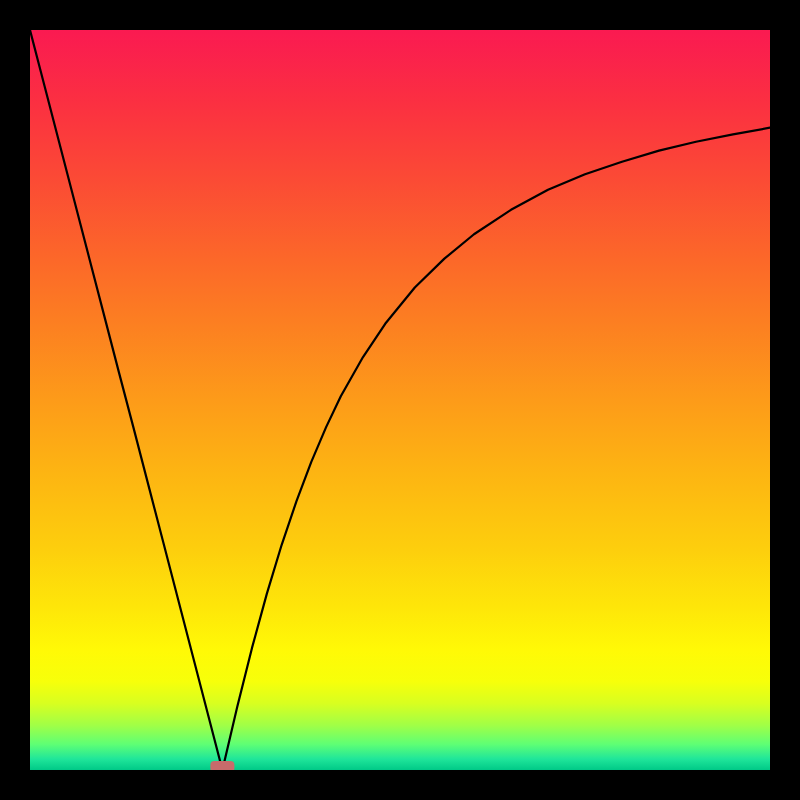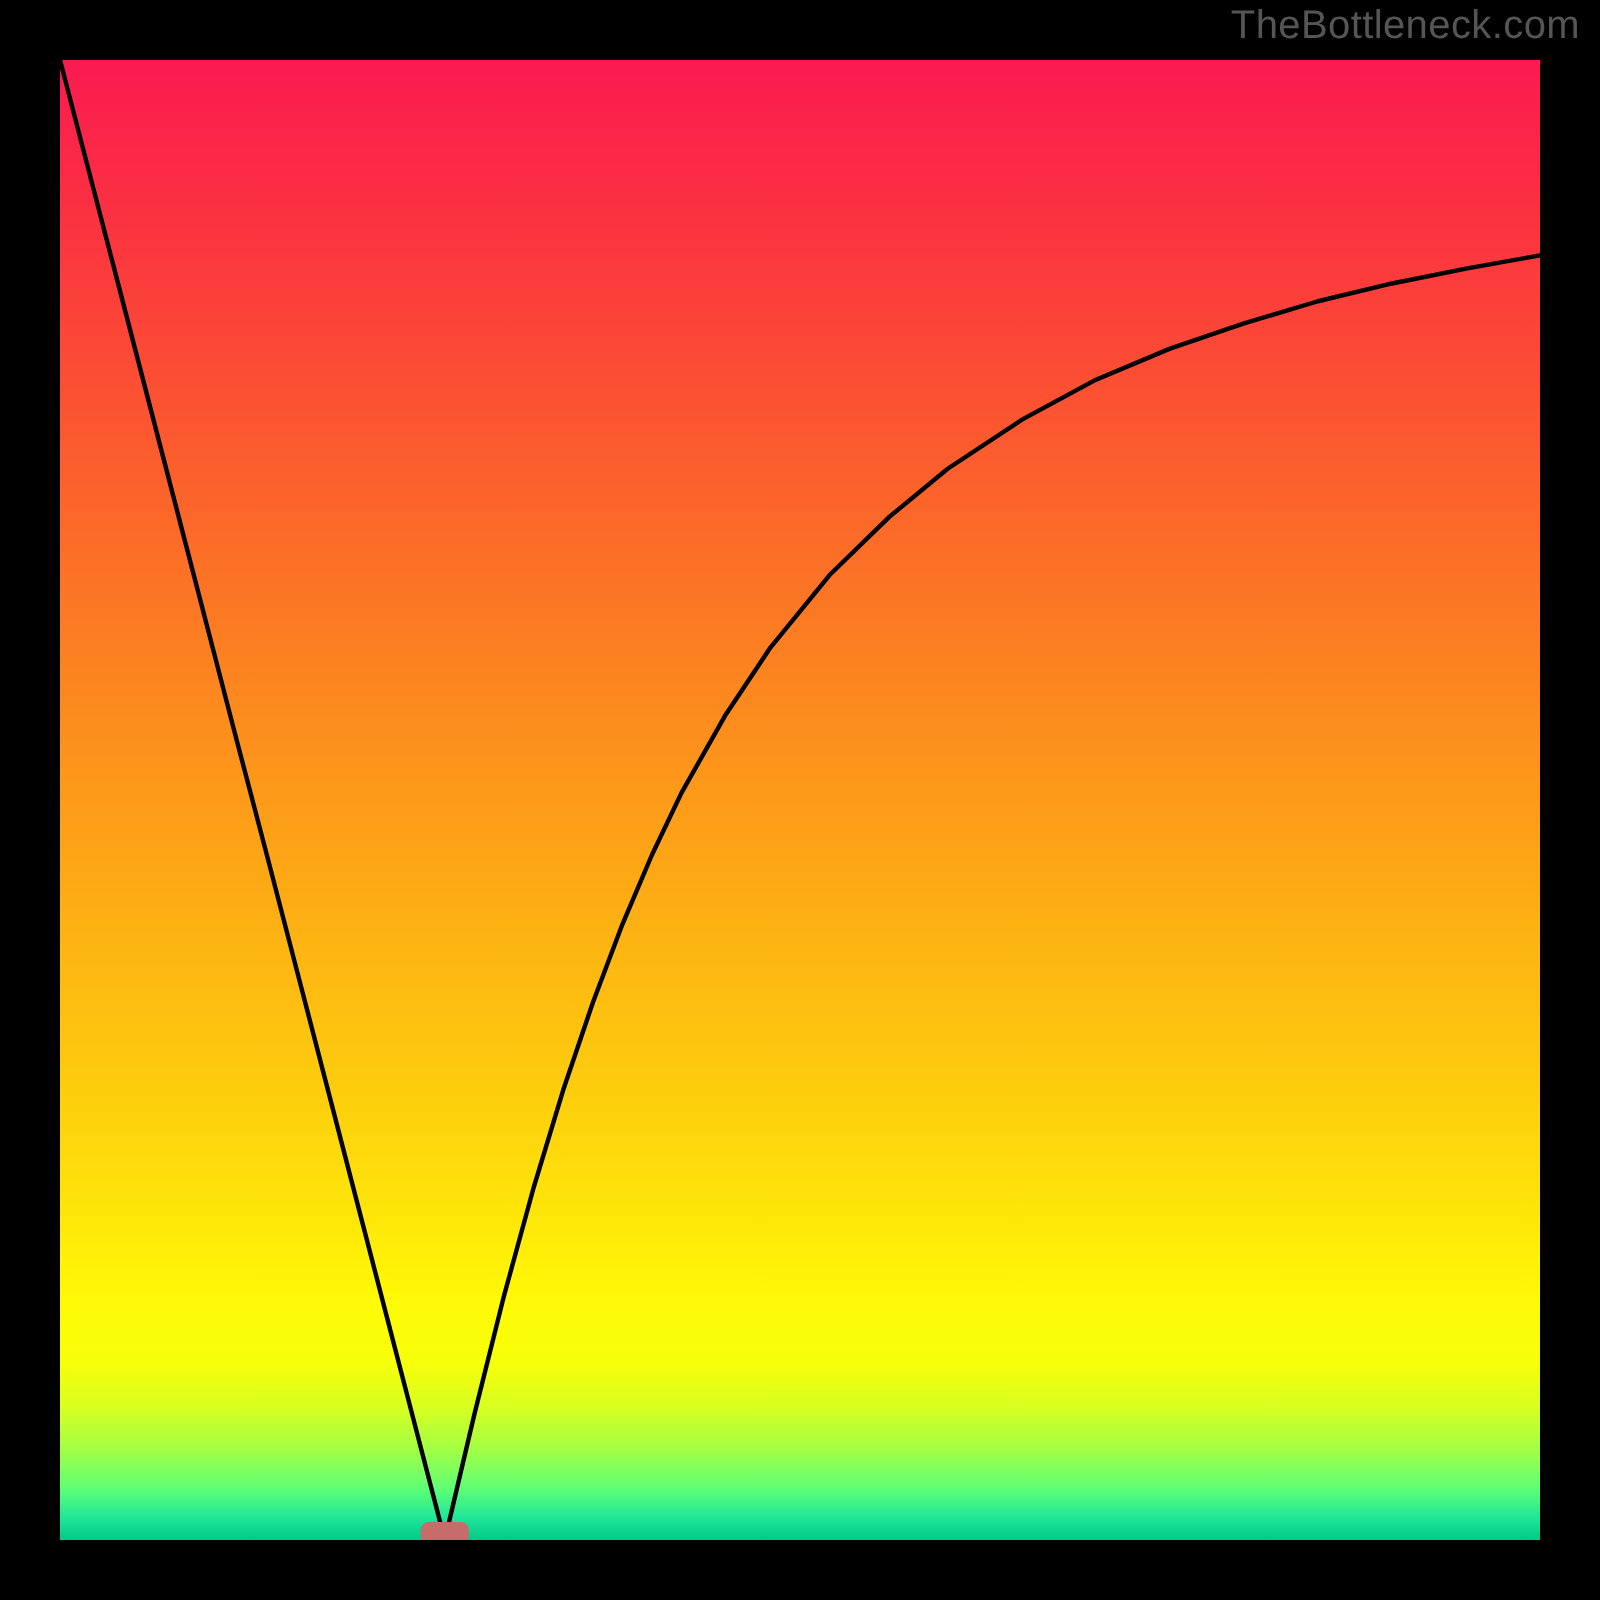--- a/index.html
+++ b/index.html
@@ -49,21 +49,20 @@
   }
   .marker {
     fill: #c86b6b;
     stroke: none;
   }
 </style>
 </head>
 <body>
 
 <div class="container">
-  <div class="watermark">TheBottleneck.com</div>
   <div class="plot-area">
     <svg viewBox="0 0 740 740">
       <defs>
         <linearGradient id="bg-grad" x1="0" y1="0" x2="0" y2="1">
             <stop offset="0%" stop-color="#fa1a51"></stop>
             <stop offset="10%" stop-color="#fb3041"></stop>
             <stop offset="20%" stop-color="#fb4a35"></stop>
             <stop offset="30%" stop-color="#fc652a"></stop>
             <stop offset="40%" stop-color="#fc8021"></stop>
             <stop offset="50%" stop-color="#fd9b19"></stop>

